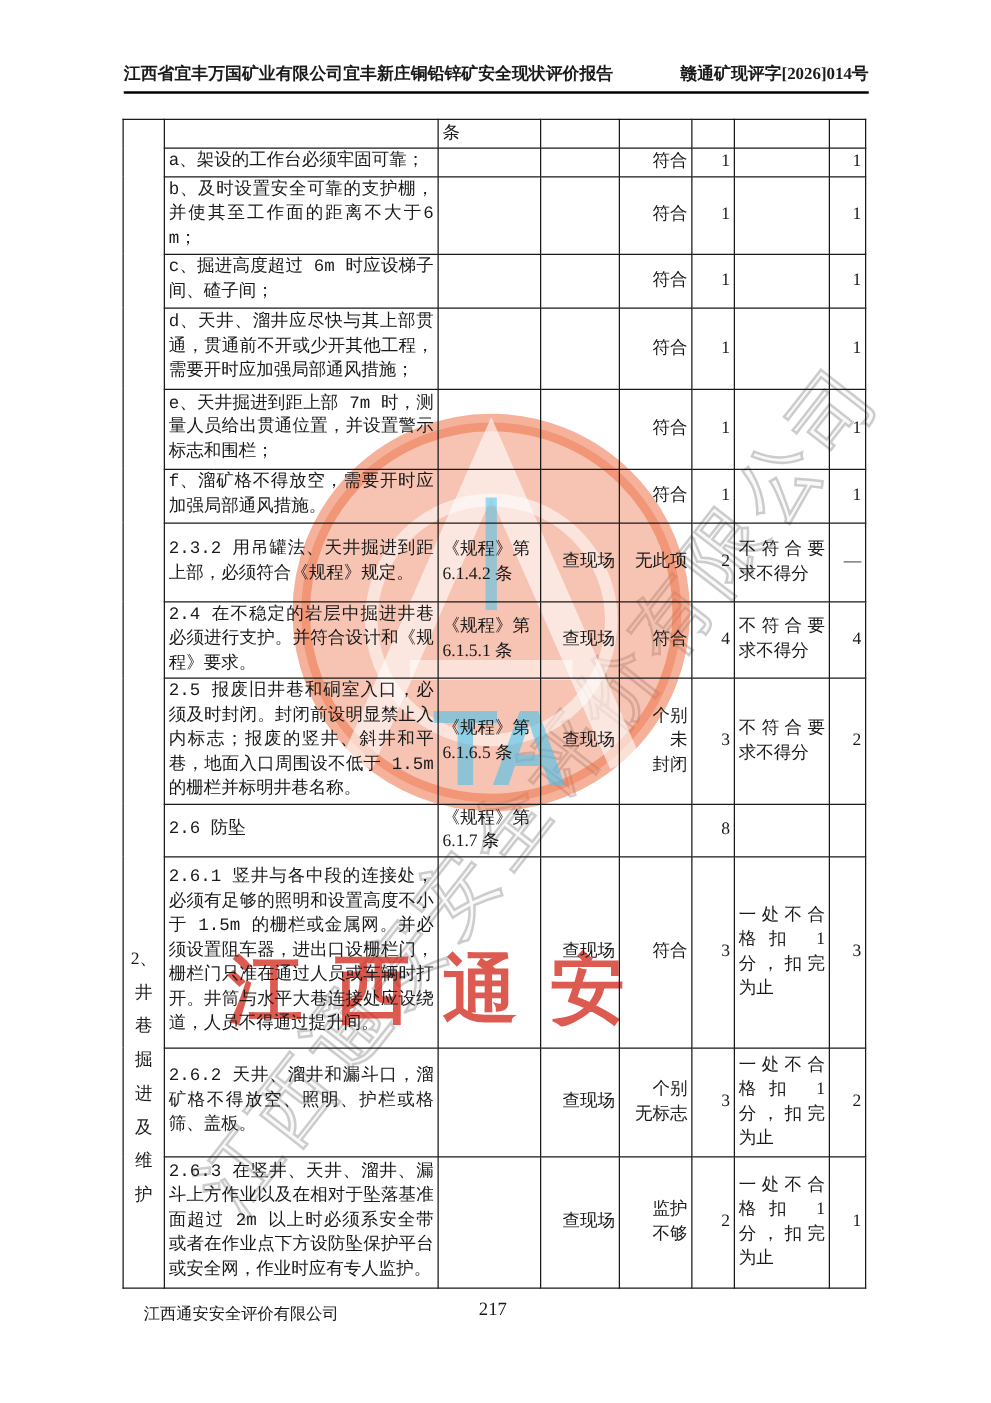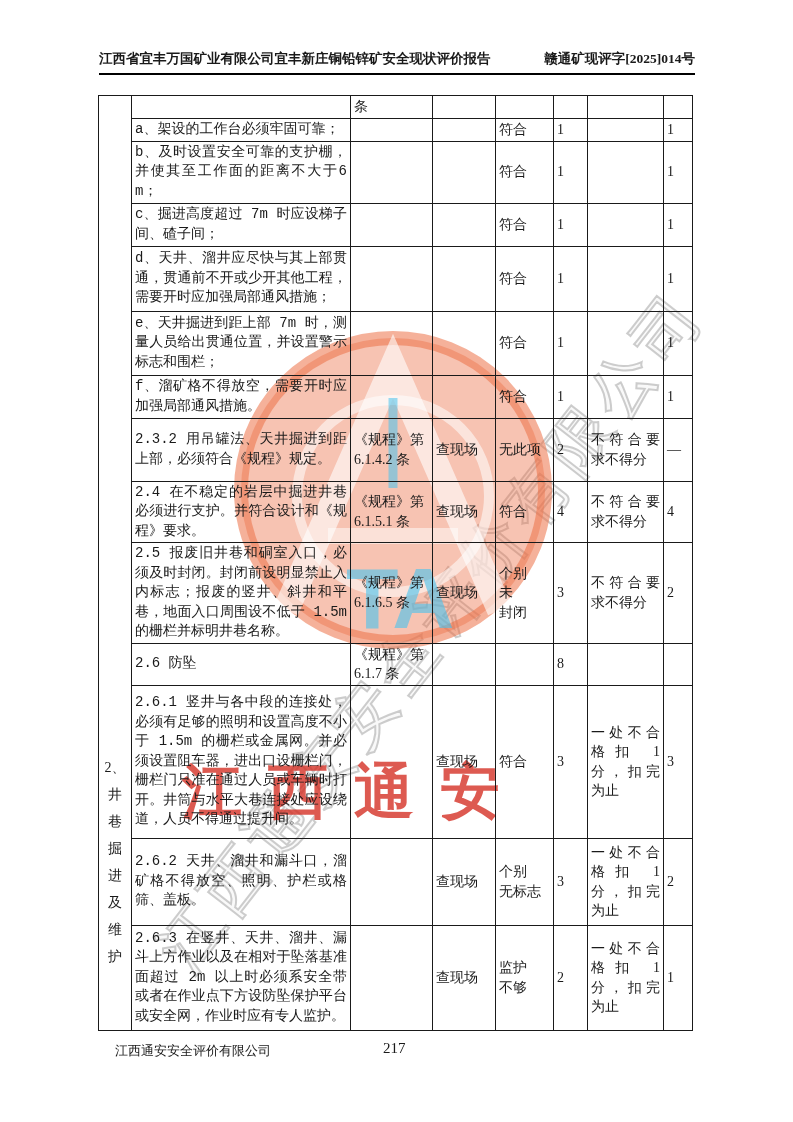--- a/index.html
+++ b/index.html
@@ -22,21 +22,21 @@
   }
   table.audit td{
     border:1px solid #1a1a1a;padding:1px 3px;vertical-align:middle;
     overflow:hidden;word-break:break-all;
   }
   td.c-cat{position:relative;padding:0;}
   .cat-text{position:absolute;left:0;right:0;top:658px;text-align:center;
     font-size:14px;line-height:27px;}
   td.c-content{text-align:left;padding-left:5px;text-align:justify;font-family:Liberation Mono, monospace;}
   td.c-basis{text-align:left;padding-left:3px;}
-  td.c-method,td.c-situation,td.c-score,td.c-got{text-align:left;}
+  td.c-method,td.c-situation,td.c-score,td.c-got{text-align:right;}
   td.c-situation{white-space:pre-line;}
   td.c-standard{text-align:left;padding-left:4px;text-align:justify;}
   
   .footer-company{position:absolute;left:115px;top:1042px;font-size:13px;}
   .footer-page{position:absolute;left:383px;top:1040px;font-size:15px;}
   
   .wm-layer{position:absolute;inset:0;pointer-events:none;}
   .wm-diagonal{
     position:absolute;left:138px;top:935px;
     transform:rotate(-52deg);transform-origin:0 0;
@@ -66,21 +66,21 @@
       <path d="M58 282 L165 38 L272 282" fill="none" stroke="#ffffff" stroke-width="26" opacity="0.6"></path>
       <path d="M100 208 L230 208" stroke="#ffffff" stroke-width="16" opacity="0.5"></path>
       <path d="M165 70 L165 160" stroke="#49c3ef" stroke-width="9" opacity="0.55"></path>
       <text x="118" y="300" font-size="86" font-weight="bold" fill="#49c3ef" opacity="0.6" font-family="Liberation Sans, sans-serif">TA</text>
     </svg>
     <div class="wm-red">江西通安</div>
   </div>
 
   <div class="header">
     <span>江西省宜丰万国矿业有限公司宜丰新庄铜铅锌矿安全现状评价报告</span>
-    <span>赣通矿现评字[2025]014号</span>
+    <span>赣通矿现评字[2026]014号</span>
   </div>
 
   <table class="audit">
     <colgroup>
       <col style="width:33px">
         <col style="width:219px">
         <col style="width:82px">
         <col style="width:63px">
       <col style="width:58px">
         <col style="width:34px">
@@ -121,21 +121,21 @@
       <tr style="height:62px">
         <td class="c-content">b、及时设置安全可靠的支护棚，并使其至工作面的距离不大于6m；</td>
         <td class="c-basis"></td>
         <td class="c-method"></td>
         <td class="c-situation">符合</td>
         <td class="c-score">1</td>
         <td class="c-standard"></td>
         <td class="c-got">1</td>
       </tr>
       <tr style="height:43px">
-        <td class="c-content">c、掘进高度超过 7m 时应设梯子间、碴子间；</td>
+        <td class="c-content">c、掘进高度超过 6m 时应设梯子间、碴子间；</td>
         <td class="c-basis"></td>
         <td class="c-method"></td>
         <td class="c-situation">符合</td>
         <td class="c-score">1</td>
         <td class="c-standard"></td>
         <td class="c-got">1</td>
       </tr>
       <tr style="height:65px">
         <td class="c-content">d、天井、溜井应尽快与其上部贯通，贯通前不开或少开其他工程，需要开时应加强局部通风措施；</td>
         <td class="c-basis"></td>

